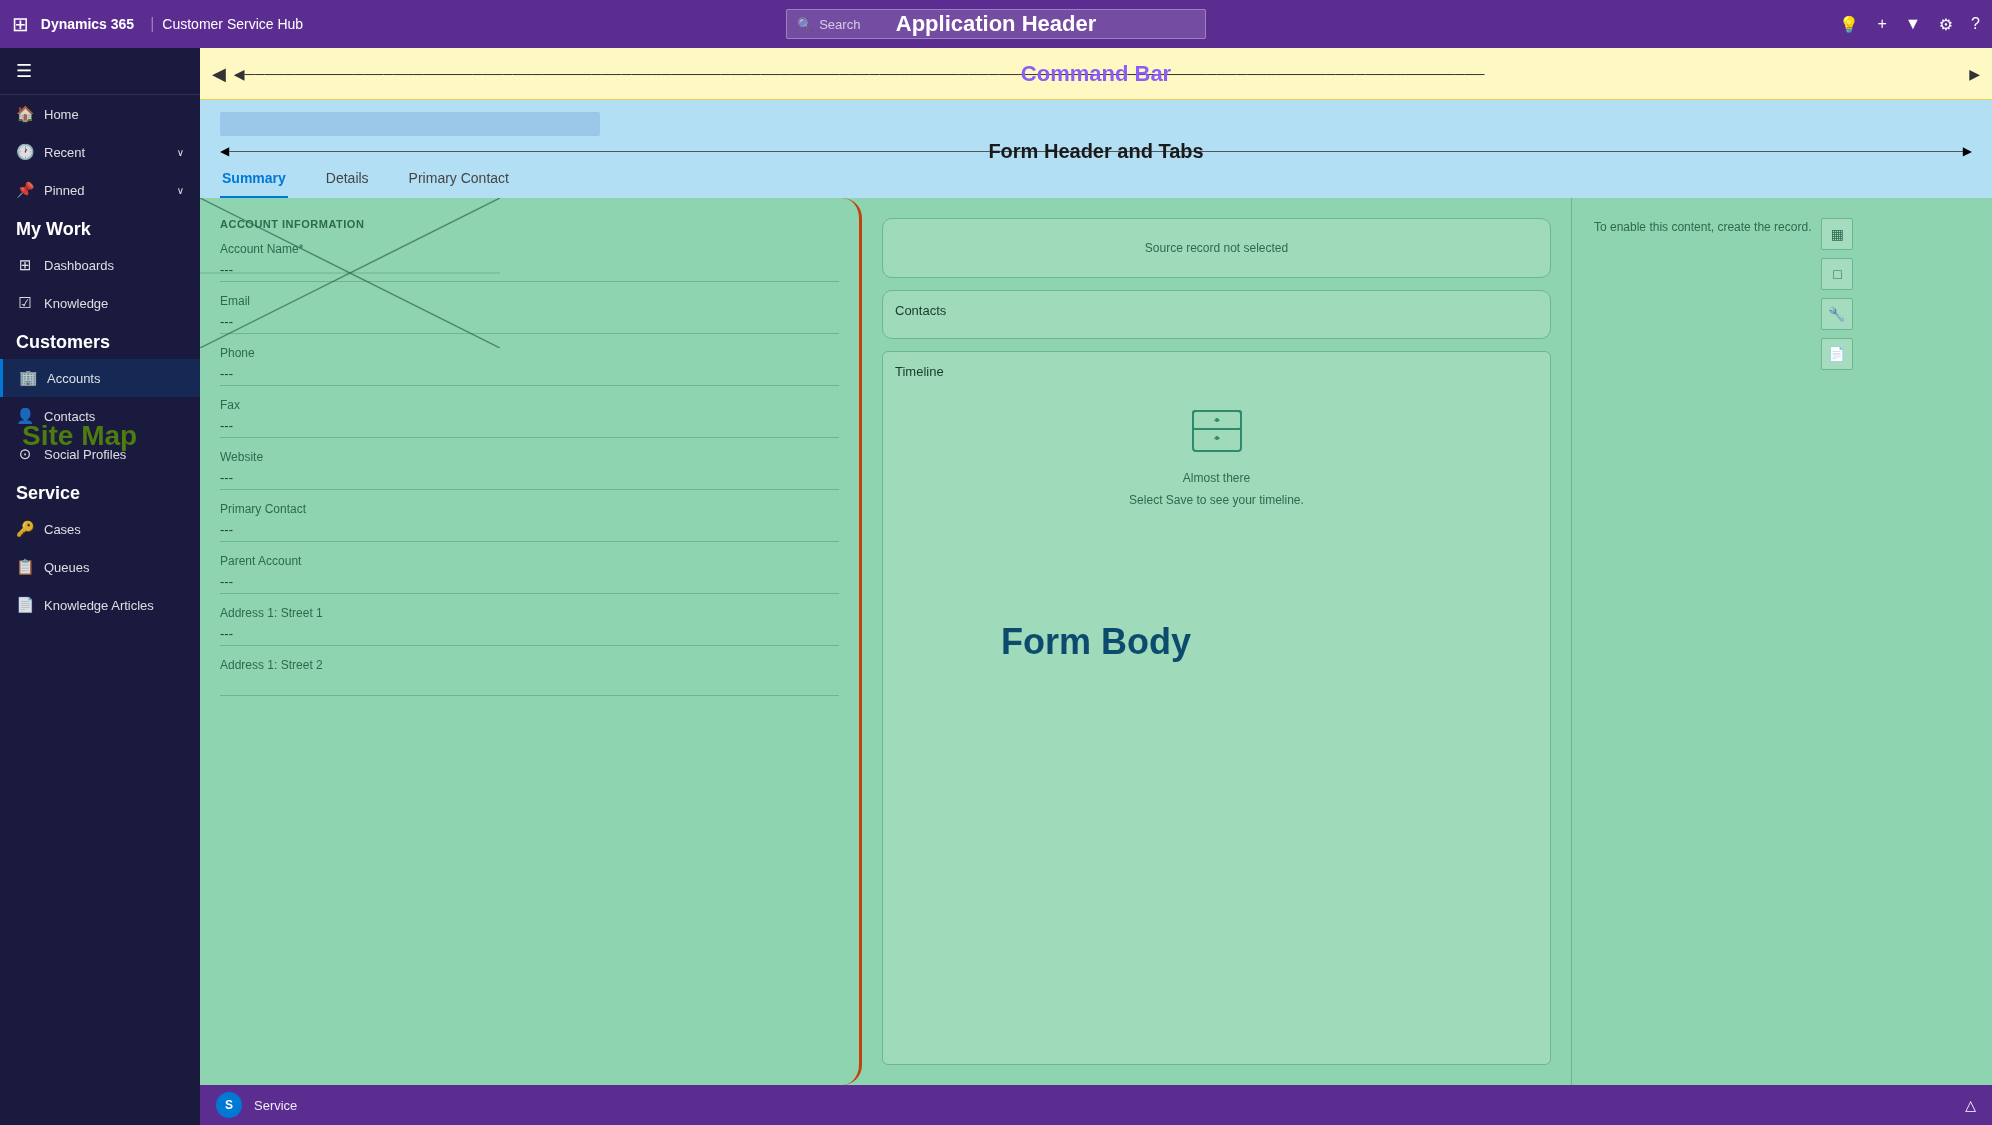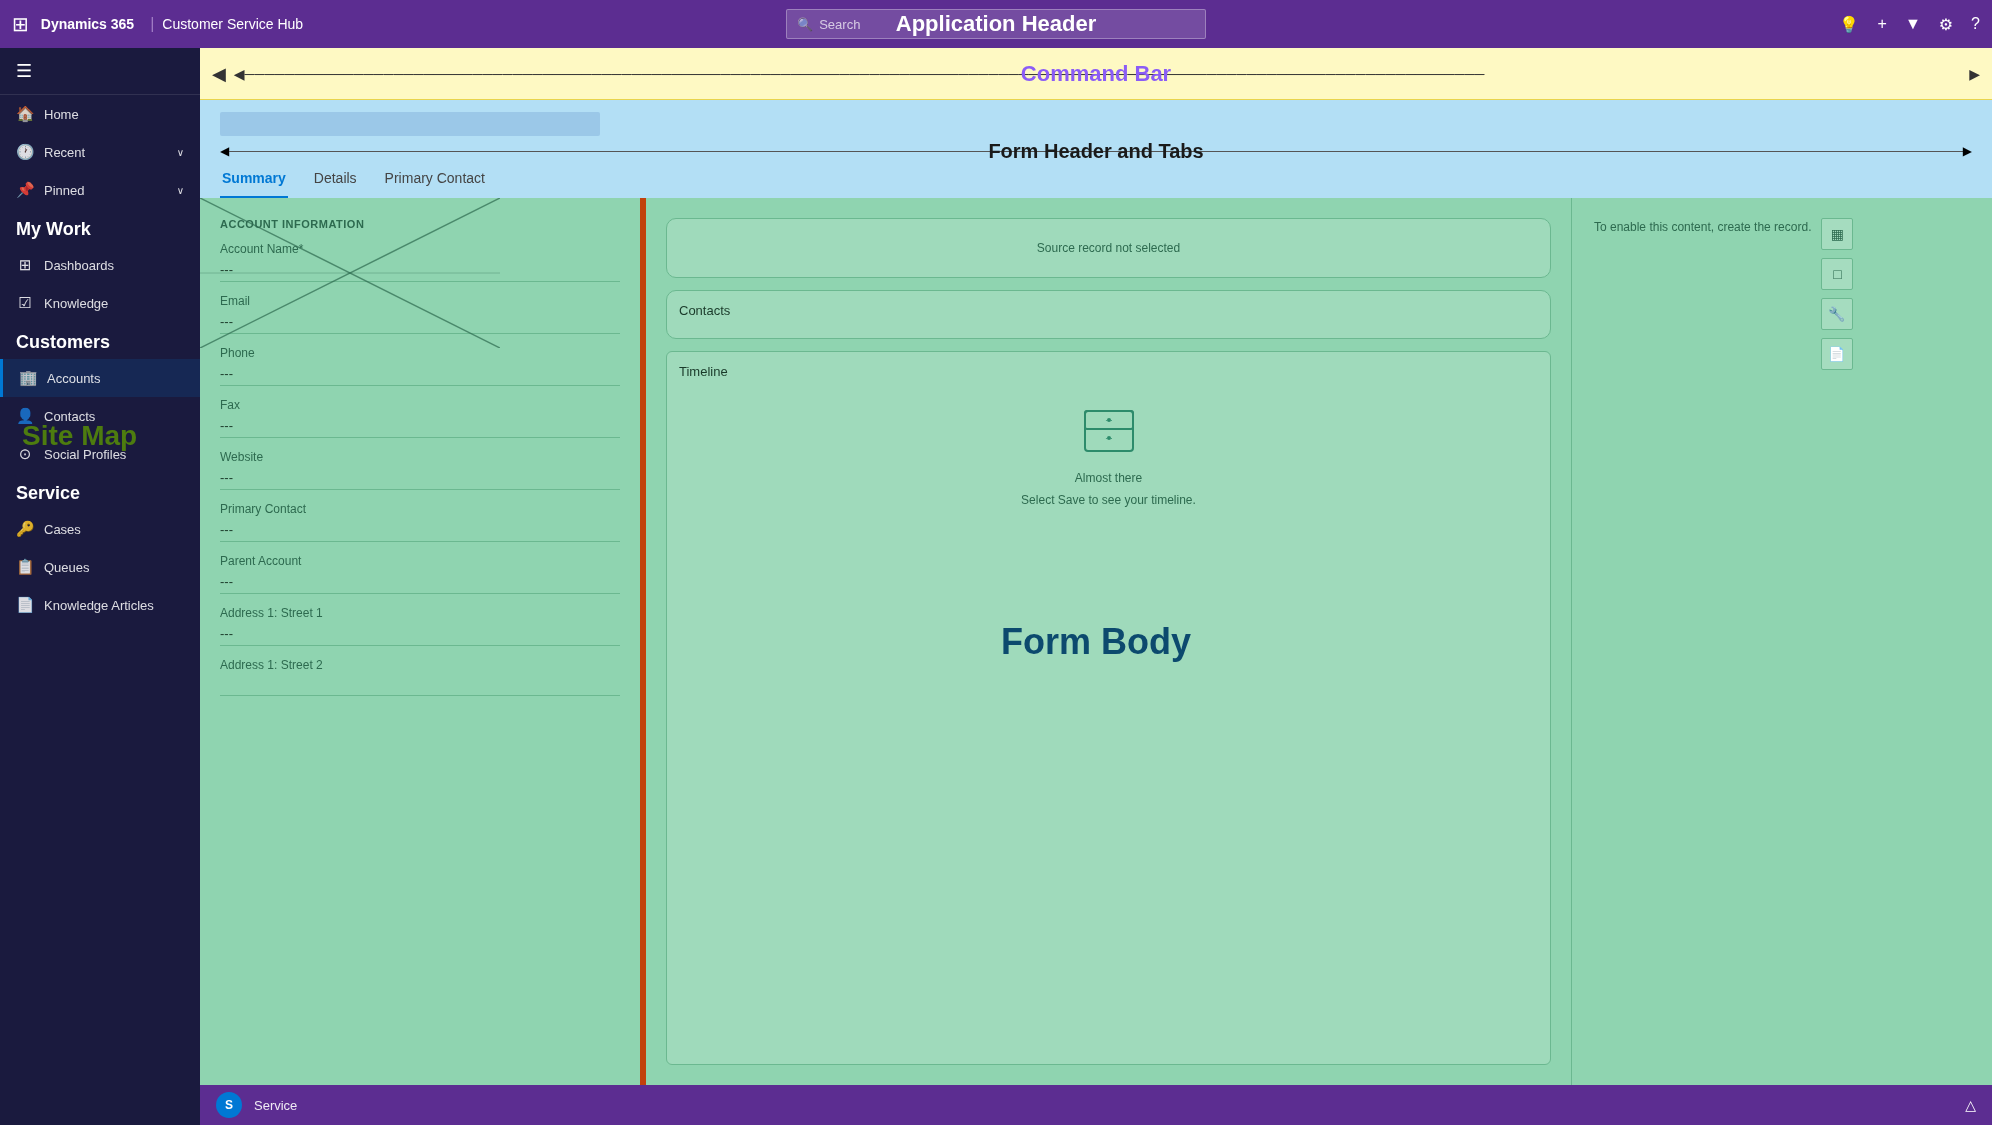--- a/index.html
+++ b/index.html
@@ -200,21 +200,21 @@
     }
     .form-header-title-bar {
       height: 24px;
       background: #9bc8e8;
       border-radius: 2px;
       width: 380px;
       margin-bottom: 8px;
     }
     .tabs-row {
       display: flex;
-      gap: 24px;
+      gap: 36px;
       border-bottom: none;
       padding-bottom: 0;
     }
     .tab {
       padding: 6px 2px 10px 2px;
       font-size: 14px;
       cursor: pointer;
       color: #0078d4;
       border-bottom: 2px solid transparent;
     }
@@ -252,26 +252,27 @@
       transform: translate(-50%, -50%);
       font-size: 36px;
       font-weight: bold;
       color: #0c4a6e;
       z-index: 6;
       pointer-events: none;
     }
 
     
     .form-left-col {
-      width: 446px;
+      width: 662px;
       padding: 20px;
-      border-right: 6px solid #c2410c;
+      border-right: 3px solid #c2410c;
       flex-shrink: 0;
       overflow-y: auto;
       position: relative;
+      border-radius: 20px;
     }
     .section-title {
       font-size: 11px;
       font-weight: 700;
       letter-spacing: 0.5px;
       color: #2d6a4f;
       margin-bottom: 12px;
     }
     .field-label {
       font-size: 12px;

